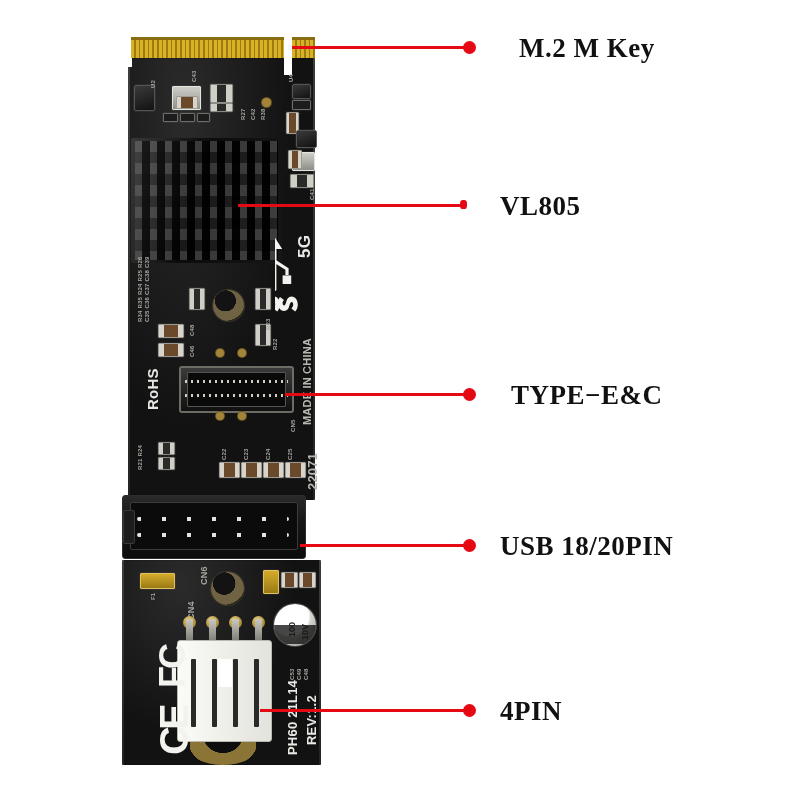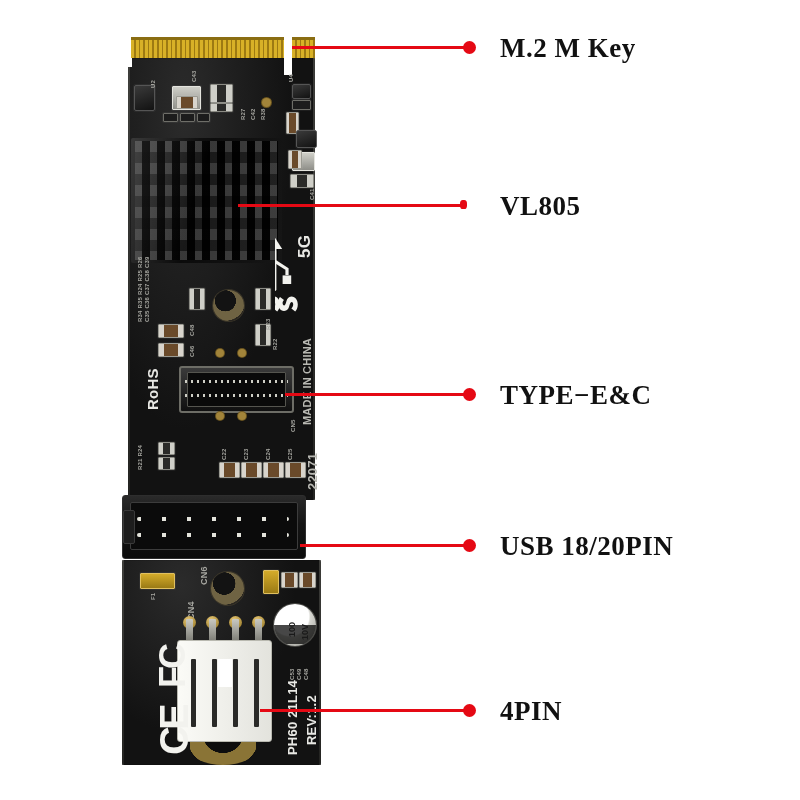--- a/index.html
+++ b/index.html
@@ -501,33 +501,33 @@
     <div class="silk rot" style="left:286px; top:755px; font-size:13px;">PH60 21L14</div>
     <div class="silk rot" style="left:305px; top:745px; font-size:13px;">REV:1.2</div>
 
   </div>
 
   <div>
 
     <div>
       <div class="leader" style="left:292px; top:46px; width:180px;"></div>
       <div class="dot" style="left:463px; top:41px;"></div>
-      <div class="callout-label" style="left:500px; top:33px;">M.2  M Key</div>
+      <div class="callout-label" style="left:519px; top:33px;">M.2  M Key</div>
     </div>
 
     <div>
       <div class="leader" style="left:238px; top:204px; width:228px;"></div>
       <div class="dot small" style="left:460px; top:200px;"></div>
       <div class="callout-label" style="left:500px; top:191px;">VL805</div>
     </div>
 
     <div>
       <div class="leader" style="left:285px; top:393px; width:187px;"></div>
       <div class="dot" style="left:463px; top:388px;"></div>
-      <div class="callout-label" style="left:500px; top:380px;">TYPE−E&amp;C</div>
+      <div class="callout-label" style="left:511px; top:380px;">TYPE−E&amp;C</div>
     </div>
 
     <div>
       <div class="leader" style="left:300px; top:544px; width:172px;"></div>
       <div class="dot" style="left:463px; top:539px;"></div>
       <div class="callout-label" style="left:500px; top:531px;">USB 18/20PIN</div>
     </div>
 
     <div>
       <div class="leader" style="left:260px; top:709px; width:212px;"></div>

